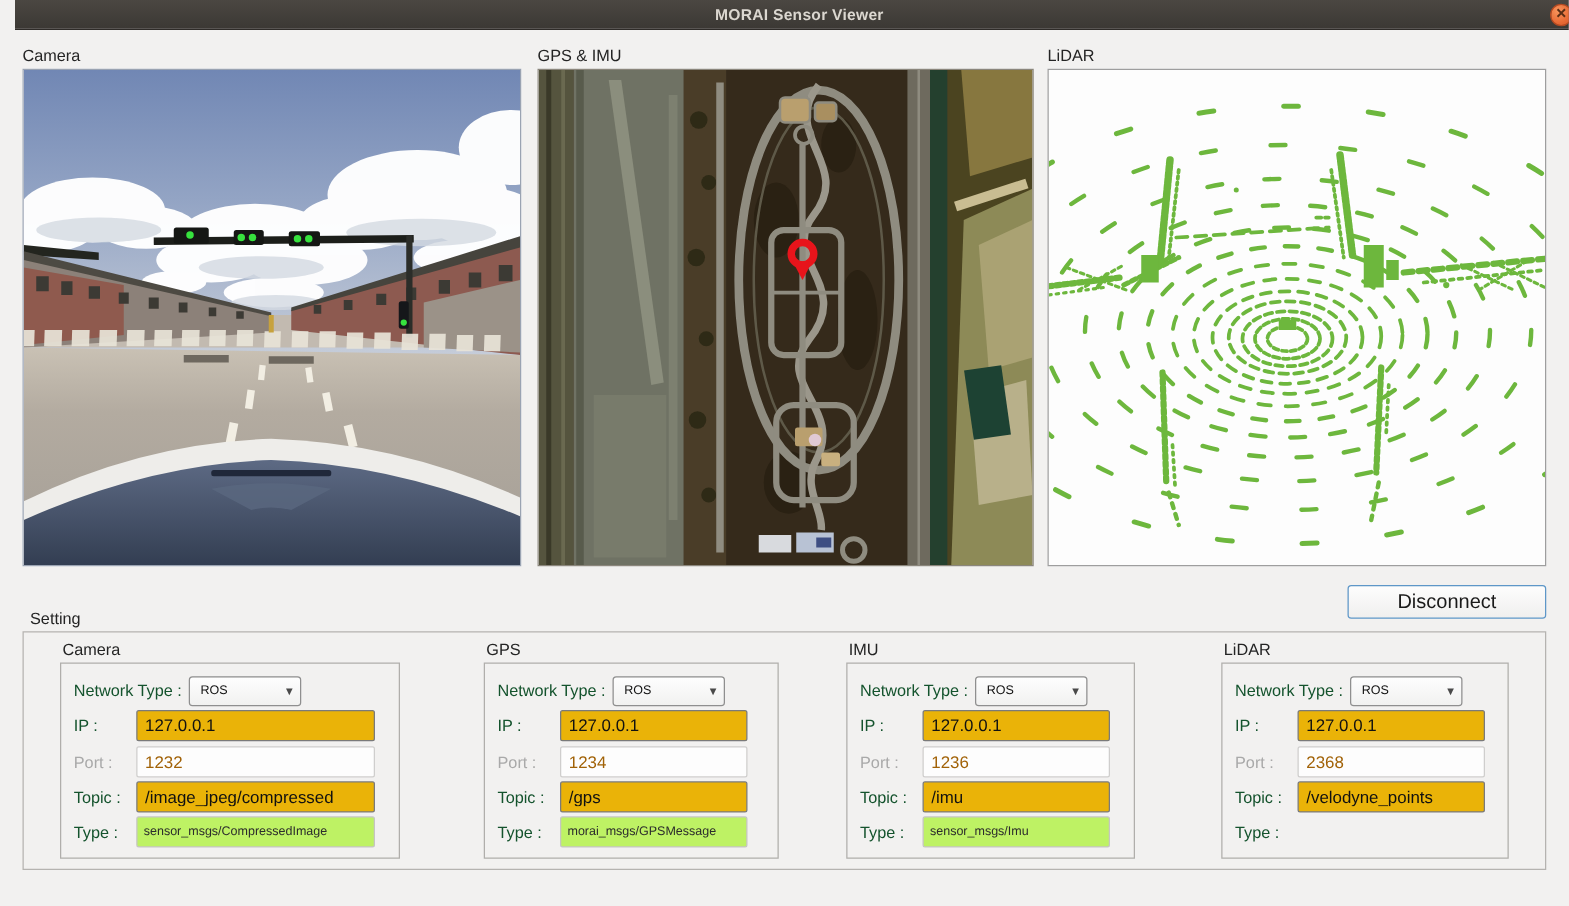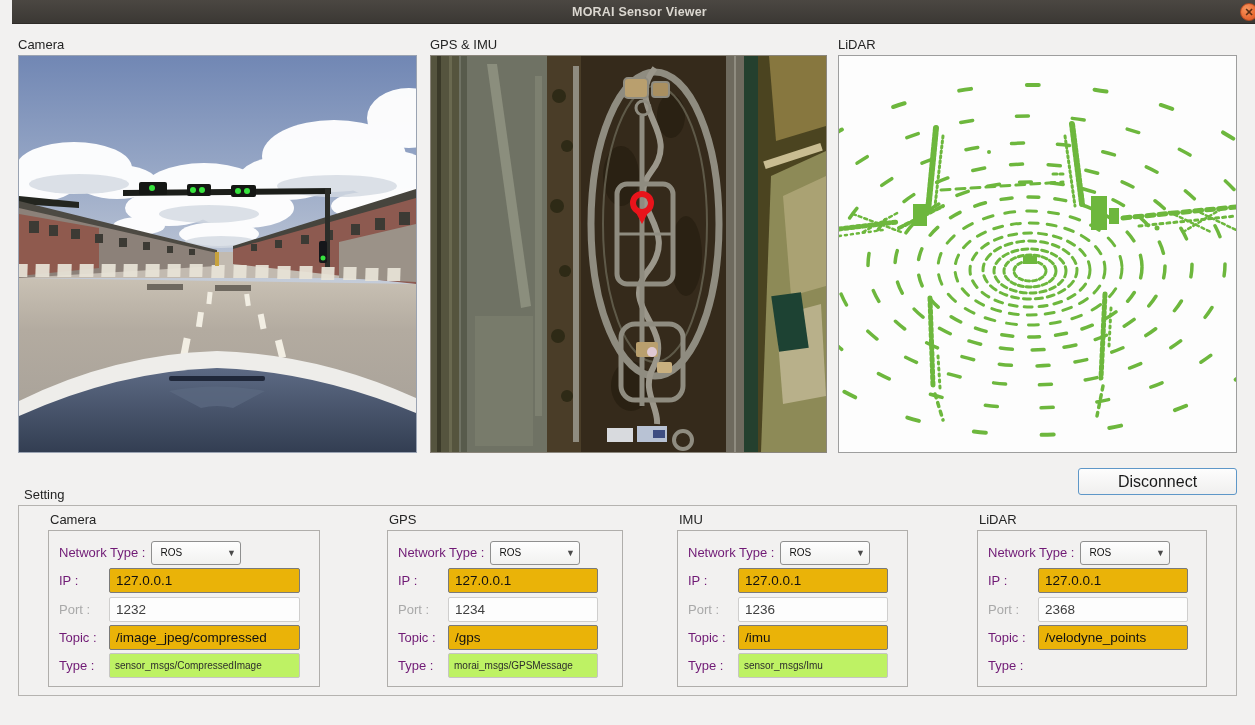--- a/index.html
+++ b/index.html
@@ -55,32 +55,32 @@
     margin-top:3px; height:157px;
     border:1px solid #b0aeab;
     padding:9px 10px 8px 10px;
     display:flex; flex-direction:column; justify-content:space-between;
   }
   .g0 { left:48px;  width:272px; }
   .g1 { left:387px; width:236px; }
   .g2 { left:677px; width:231px; }
   .g3 { left:977px; width:230px; }
   .row { display:flex; align-items:center; height:25px; }
-  .lbl { font-size:13px; color:#701a75; white-space:nowrap; }
+  .lbl { font-size:13px; color:#14532d; white-space:nowrap; }
   .lbl.field { width:50px; }
   .lbl.net { margin-right:6px; }
   .lbl.dim { color:#a9a9a9; }
   .txt {
     height:25px; border:1px solid #7a7a7a; border-radius:2px; background:#eab308;
     font-family:"Liberation Sans",sans-serif; font-size:13.5px; color:#111;
     padding:0 6px; outline:none; flex:0 0 auto;
   }
   .g0 .txt { width:191px; }
   .g1 .txt, .g2 .txt, .g3 .txt { width:150px; }
-  .txt.port { border-color:#cfcecd; color:#404040; background:#fdfdfd; }
+  .txt.port { border-color:#cfcecd; color:#a16207; background:#fdfdfd; }
   .txt.type { border-color:#c6c5c3; background:#bef264; color:#2c2c2c; font-size:10px; padding:0 5px; }
   .combo {
     width:90px; height:24px; border:1px solid #8f8f8f; border-radius:3px;
     background:linear-gradient(#fefefe,#f1f1f0);
     display:flex; align-items:center; cursor:pointer; position:relative;
   }
   .combo-text { font-size:10px; color:#111; padding-left:8px; flex:1; }
   .combo-arrow {
     width:18px; text-align:center; font-size:9px; color:#4a4a4a; line-height:22px;
   }

